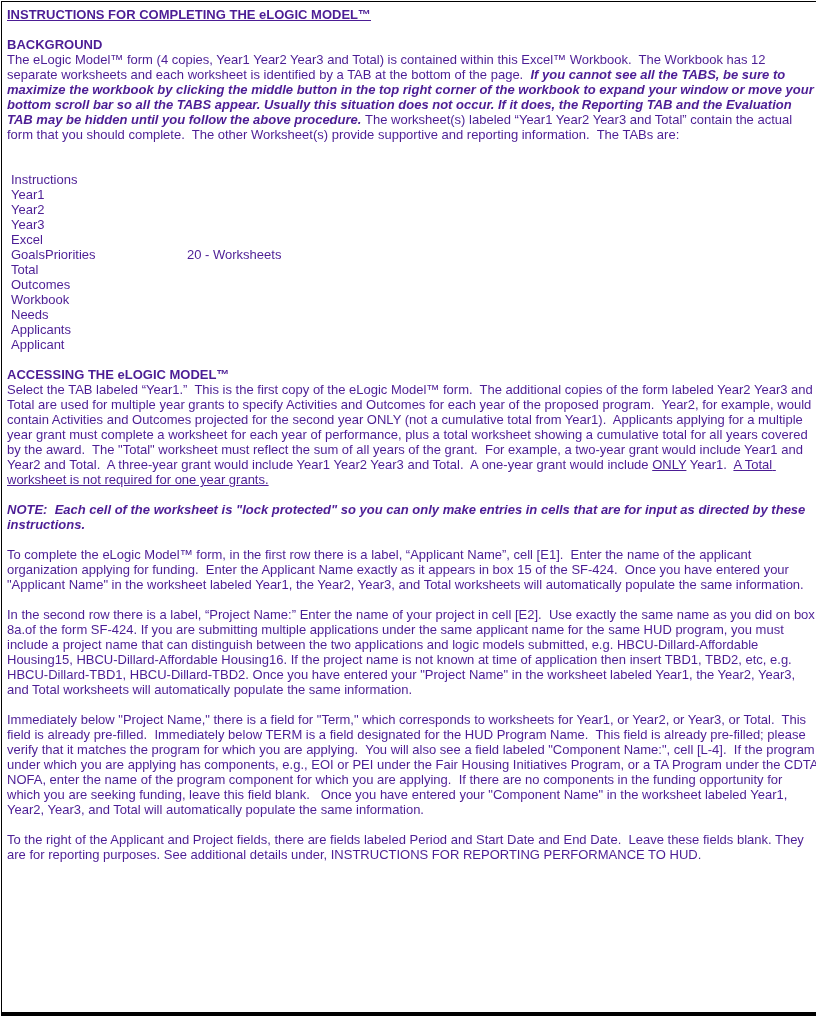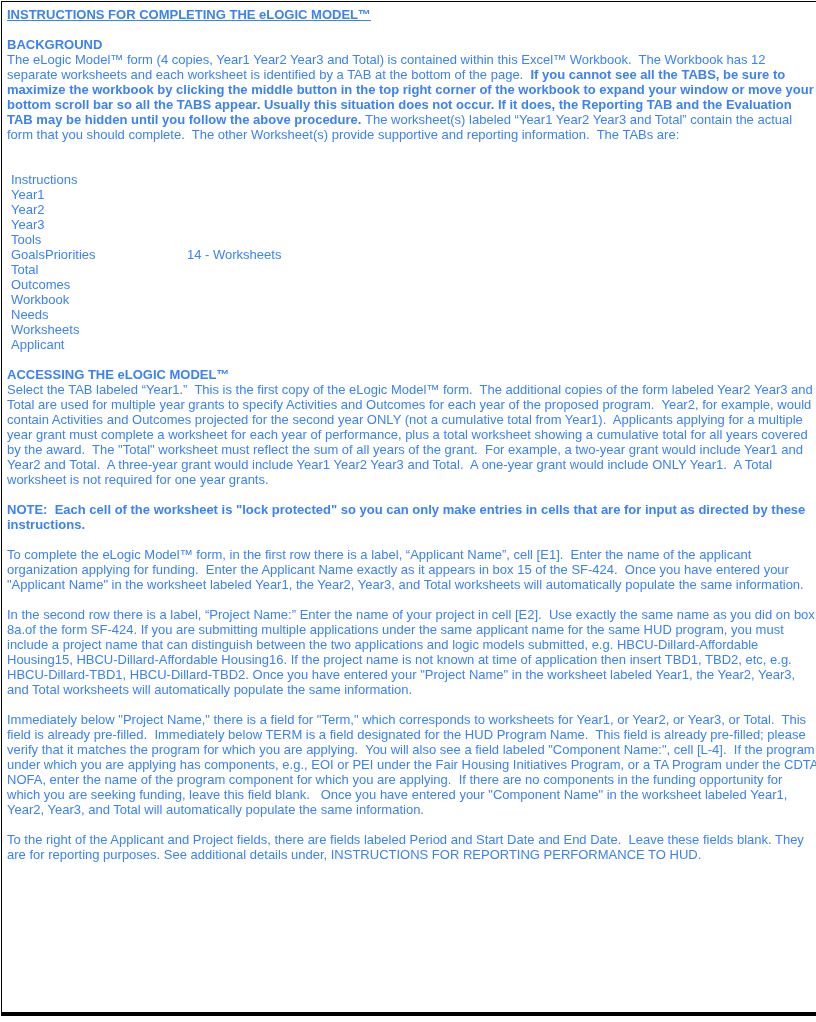--- a/index.html
+++ b/index.html
@@ -8,21 +8,21 @@
     background: #ffffff;
   }
   .canvas {
     position: relative;
     width: 816px;
     height: 1022px;
     background: #ffffff;
     font-family: "Liberation Sans", sans-serif;
     font-size: 13px;
     line-height: 15px;
-    color: #3b82f6;
+    color: #4c1d95;
   }
   .page {
     position: absolute;
     left: 1px;
     top: 1px;
     width: 811px;
     height: 1005px;
     border: 1px solid #000000;
     border-bottom: 4px solid #000000;
     box-sizing: content-box;
@@ -38,22 +38,22 @@
   .heading {
     font-weight: bold;
     white-space: pre-wrap;
   }
   .para {
     margin: 0;
     white-space: pre-wrap;
   }
   .gap-1 { height: 15px; }
   .gap-2 { height: 30px; }
-  .bold { font-weight: bold; }
-  .underline { }
+  .bold { font-weight: bold; font-style: italic; }
+  .underline { text-decoration: underline; }
   .tab-list {
     padding-left: 4px;
   }
   .tab-row {
     height: 15px;
     white-space: pre;
   }
   .tab-label-wide {
     display: inline-block;
     min-width: 176px;
@@ -73,27 +73,27 @@
 
     <p class="para"><span>The eLogic Model™ form (4 copies, Year1 Year2 Year3 and Total) is contained within this Excel™ Workbook.  The Workbook has 12 separate worksheets and each worksheet is identified by a TAB at the bottom of the page.  </span><span class="bold">If you cannot see all the TABS, be sure to maximize the workbook by clicking the middle button in the top right corner of the workbook to expand your window or move your bottom scroll bar so all the TABS appear. Usually this situation does not occur. If it does, the Reporting TAB and the Evaluation TAB may be hidden until you follow the above procedure. </span><span>The worksheet(s) labeled “Year1 Year2 Year3 and Total” contain the actual form that you should complete.  The other Worksheet(s) provide supportive and reporting information.  The TABs are:</span></p>
 
     <div class="gap-2"></div>
 
     <div class="tab-list">
       <div class="tab-row"><span>Instructions</span></div>
       <div class="tab-row"><span>Year1</span></div>
       <div class="tab-row"><span>Year2</span></div>
       <div class="tab-row"><span>Year3</span></div>
-      <div class="tab-row"><span>Tools</span></div>
-      <div class="tab-row"><span class="tab-label-wide">GoalsPriorities</span><span>14 - Worksheets</span></div>
+      <div class="tab-row"><span>Excel</span></div>
+      <div class="tab-row"><span class="tab-label-wide">GoalsPriorities</span><span>20 - Worksheets</span></div>
       <div class="tab-row"><span>Total</span></div>
       <div class="tab-row"><span>Outcomes</span></div>
       <div class="tab-row"><span>Workbook</span></div>
       <div class="tab-row"><span>Needs</span></div>
-      <div class="tab-row"><span>Worksheets</span></div>
+      <div class="tab-row"><span>Applicants</span></div>
       <div class="tab-row"><span>Applicant</span></div>
     </div>
 
     <div class="gap-1"></div>
 
     <div class="heading">ACCESSING THE eLOGIC MODEL™</div>
 
     <p class="para"><span>Select the TAB labeled “Year1.”  This is the first copy of the eLogic Model™ form.  The additional copies of the form labeled Year2 Year3 and Total are used for multiple year grants to specify Activities and Outcomes for each year of the proposed program.  Year2, for example, would contain Activities and Outcomes projected for the second year ONLY (not a cumulative total from Year1).  Applicants applying for a multiple year grant must complete a worksheet for each year of performance, plus a total worksheet showing a cumulative total for all years covered by the award.  The "Total" worksheet must reflect the sum of all years of the grant.  For example, a two-year grant would include Year1 and Year2 and Total.  A three-year grant would include Year1 Year2 Year3 and Total.  A one-year grant would include </span><span class="underline">ONLY</span><span> Year1.  </span><span class="underline">A Total worksheet is not required for one year grants.</span></p>
 
     <div class="gap-1"></div>

